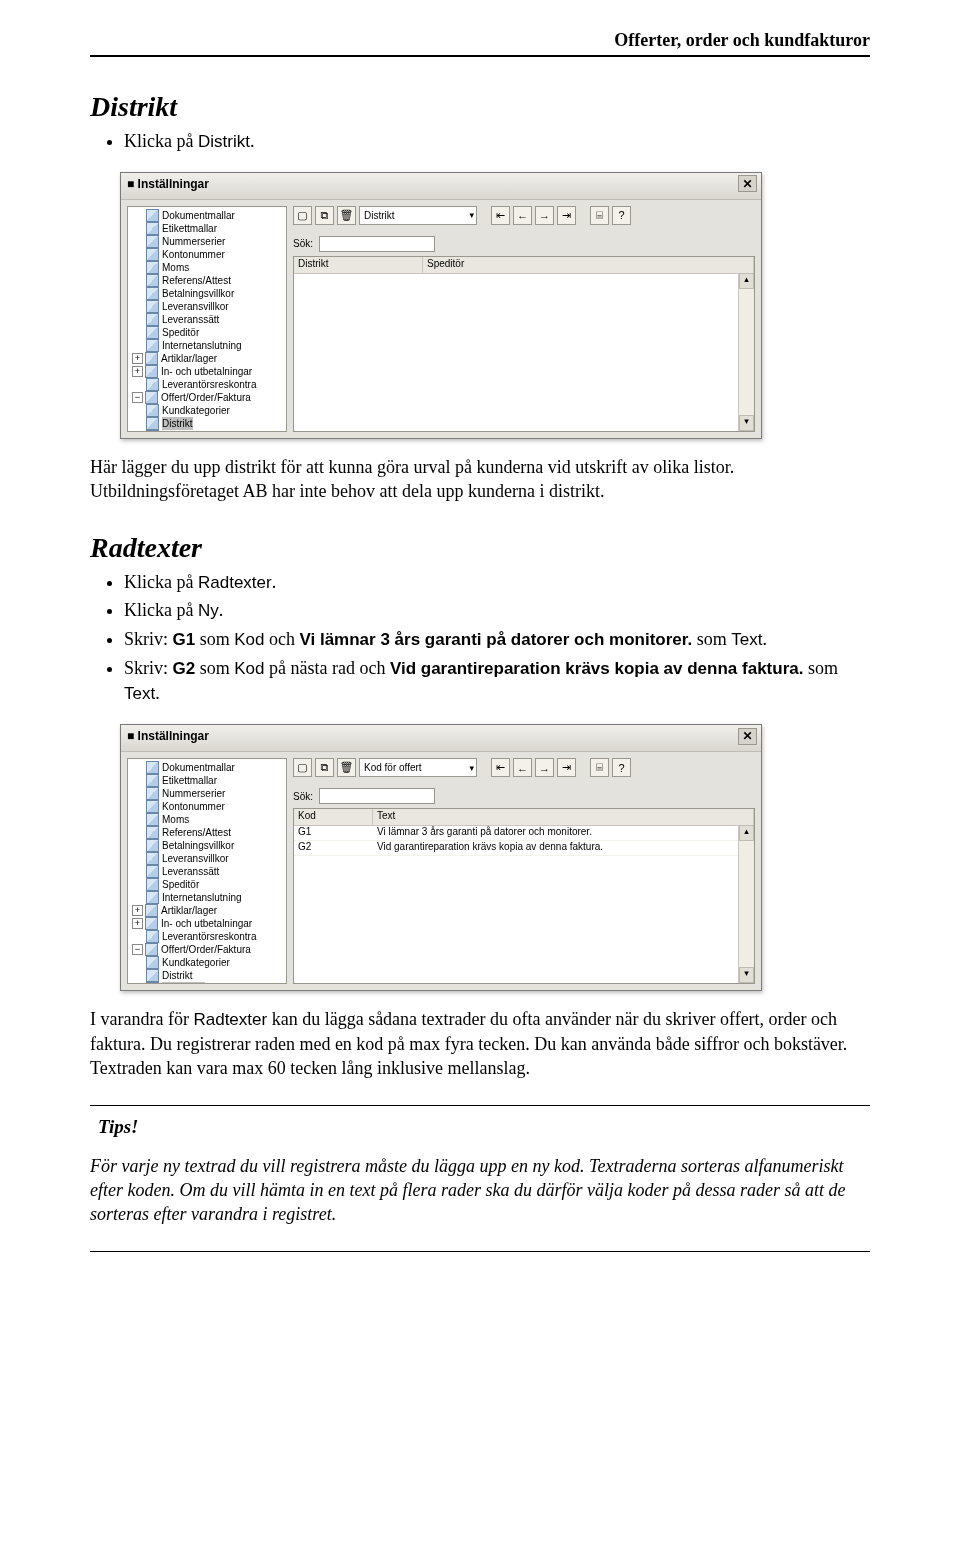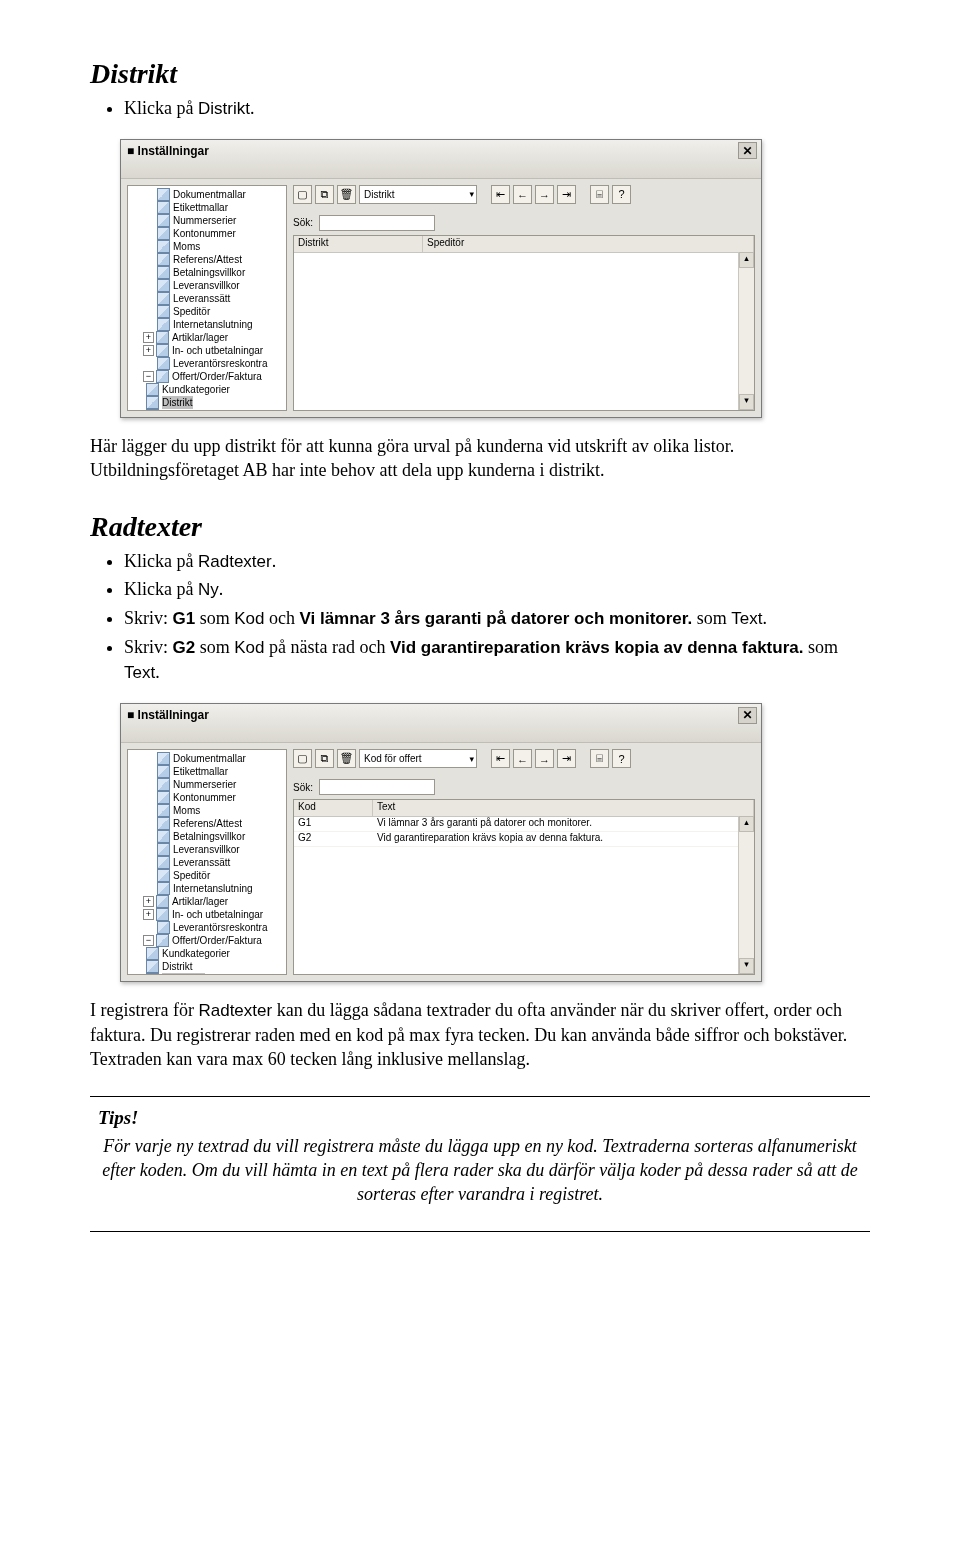--- a/index.html
+++ b/index.html
@@ -51,21 +51,21 @@
     background: #e4e2dc;
     border: 1px solid #7a7a7a;
     box-shadow: 1px 2px 4px rgba(0,0,0,0.25);
     margin: 14px 0 16px 30px;
   }
   .titlebar {
     display: flex;
     align-items: center;
     justify-content: space-between;
     height: 22px;
-    padding: 0 4px 16px 6px;
+    padding: 0 4px 4px 6px;
     background: linear-gradient(#f0efeb, #d9d7cf);
     border-bottom: 1px solid #bfbdb6;
     font-family: Tahoma, Arial, sans-serif;
     font-size: 12px;
     font-weight: bold;
     gap: 8px;
   }
   .titlebar .x {
     width: 17px; height: 15px;
     background: #d6d3cc;
@@ -85,21 +85,21 @@
     border: 1px solid #9a978f;
     overflow: hidden;
     font-family: Tahoma, Arial, sans-serif;
     font-size: 10px;
     line-height: 13px;
     padding: 2px 0;
   }
   .tree .item {
     display: flex;
     align-items: center;
-    padding-left: 15px;
+    padding-left: 4px;
     white-space: nowrap;
   }
   .tree .item.sel span.label { background: #c0c0c0; }
   .tree .item.indent { padding-left: 18px; align-items: center; }
   .tree .pm {
     display:inline-block;width:9px;height:9px;border:1px solid #888;
     font-size:9px;line-height:8px;text-align:center;margin-right:2px;
     background:#fff;
   }
   .tree .nopm { display:inline-block;width:12px;margin-right:2px; }
@@ -167,28 +167,29 @@
   .grid .row div { padding:0 4px; border-right:1px solid transparent;}
   .grid .scroll {
     position:absolute;right:0;top:16px;bottom:0;width:15px;
     background:#efede6;border-left:1px solid #c8c6bf;
     display:flex;flex-direction:column;justify-content:space-between;
   }
   .grid .scroll div{height:14px;border:1px solid #bdbbb4;background:#e1ded6;font-size:9px;text-align:center;}
 
   hr.sep { border:none;border-top:1.5px solid #000;margin:24px 0 10px; }
   .tips-head { font-style:italic;font-weight:bold;font-size:19px;margin:0 8px 2px; }
-  .tips-body { font-style:italic;font-size:18px;line-height:1.35;margin:5px 0 10px;text-align:center; }
+  .tips-body { font-style:italic;font-size:18px;line-height:1.35;margin:16px 0 10px; }
 
   .pagenum { text-align:right;font-size:18px;margin-top:40px; }
 </style>
 </head>
 <body>
 
 <div class="page">
+  <div class="runhead">Offerter, order och kundfakturor</div>
 
   <h2 class="section">Distrikt</h2>
   <ul class="body-list">
     <li>
       <span>Klicka på </span><span class="sans">Distrikt</span><span>.</span>
     </li>
   </ul>
 
   <div class="win">
     <div class="titlebar">
@@ -466,21 +467,21 @@
           <div class="scroll">
               <div>▴</div>
               <div>▾</div>
             </div>
         </div>
       </div>
     </div>
   </div>
 
   <p class="body">
-    <span>I registrera för </span><span class="sans">Radtexter</span><span> kan du lägga sådana textrader du ofta använder när du skriver offert, order och faktura. Du registrerar raden med en kod på max fyra tecken. Du kan använda både siffror och bokstäver. Textraden kan vara max 60 tecken lång inklusive mellanslag.</span>
+    <span>I varandra för </span><span class="sans">Radtexter</span><span> kan du lägga sådana textrader du ofta använder när du skriver offert, order och faktura. Du registrerar raden med en kod på max fyra tecken. Du kan använda både siffror och bokstäver. Textraden kan vara max 60 tecken lång inklusive mellanslag.</span>
   </p>
 
   <hr class="sep">
   <p class="tips-head">Tips!</p>
   <p class="tips-body">För varje ny textrad du vill registrera måste du lägga upp en ny kod. Textraderna sorteras alfanumeriskt efter koden. Om du vill hämta in en text på flera rader ska du därför välja koder på dessa rader så att de sorteras efter varandra i registret.</p>
   <hr class="sep">
 
 </div>
 
 </body></html>

